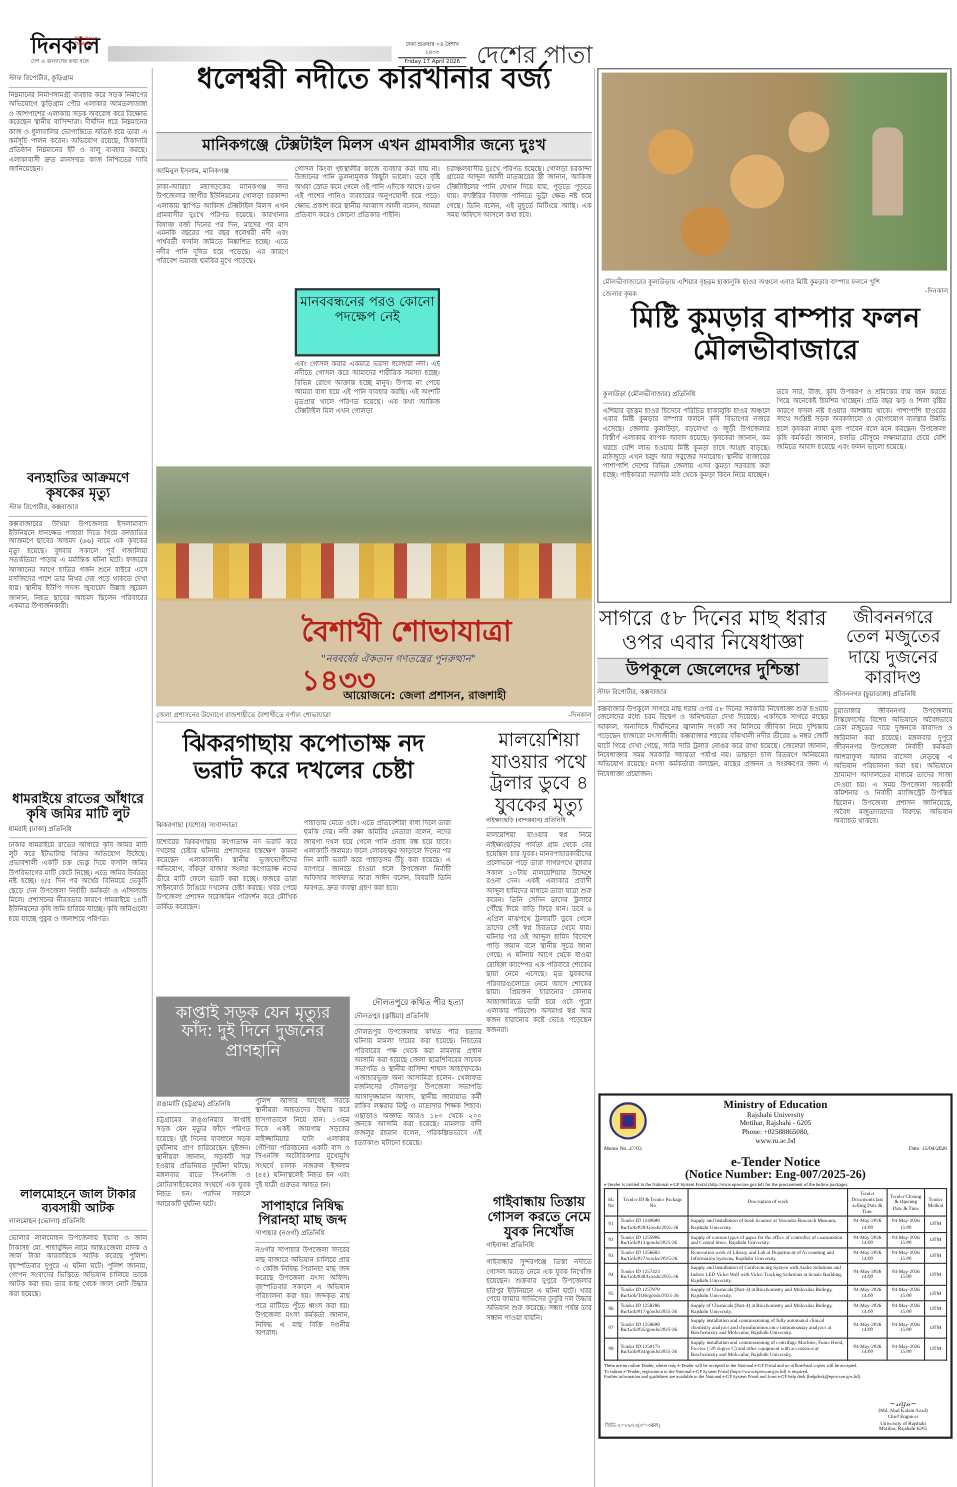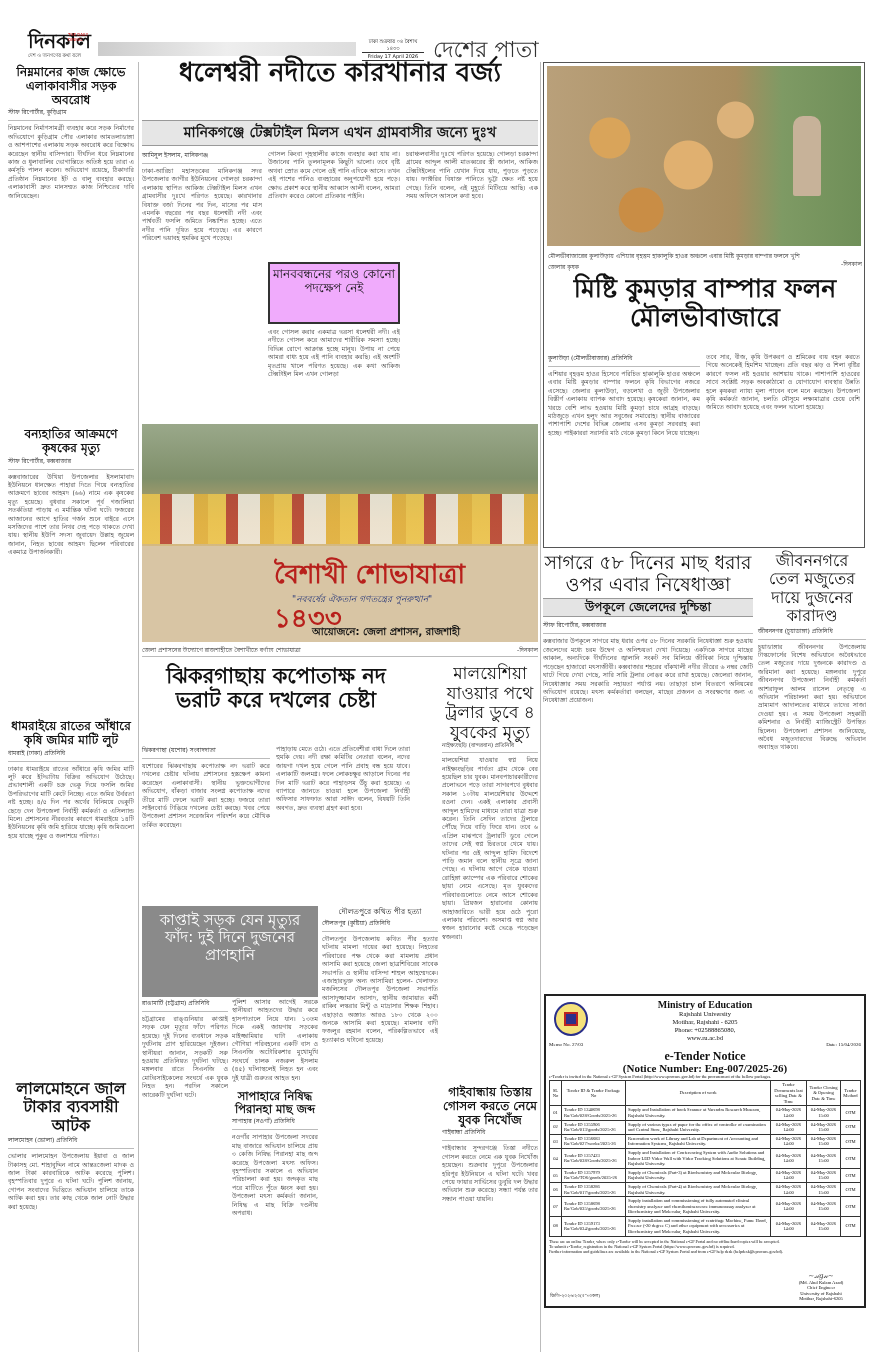--- a/index.html
+++ b/index.html
@@ -39,51 +39,50 @@
 </div>
 <div class="abs page-no">৬</div>
 <div class="abs top-bar" style="left:98px;top:42px;width:258px;"></div>
 <div class="abs date-block" style="left:362px;top:38px;">
   <div class="line">ঢাকা শুক্রবার ০৪ বৈশাখ ১৪৩৩</div>
   <div class="line">Friday 17 April 2026</div>
 </div>
 <div class="abs section-title" style="left:433px;top:32px;">দেশের পাতা</div>
 
 <div class="abs" style="left:8px;top:66px;width:126px;">
-  <div class="hl" style="font-size:12px;">নিম্নমানের কাজ ক্ষোভে এলাকাবাসীর সড়ক অবরোধ</div>
   <div class="byline">স্টাফ রিপোর্টার, কুড়িগ্রাম</div>
   <div class="col-text" style="height:298px;">নিম্নমানের নির্মাণসামগ্রী ব্যবহার করে সড়ক নির্মাণের অভিযোগে কুড়িগ্রাম পৌর এলাকার আমতলাডাঙ্গা ও আশপাশের এলাকায় সড়ক অবরোধ করে বিক্ষোভ করেছেন স্থানীয় বাসিন্দারা। দীর্ঘদিন ধরে নিম্নমানের কাজ ও ধুলাবালির ভোগান্তিতে অতিষ্ঠ হয়ে তারা এ কর্মসূচি পালন করেন। অভিযোগ রয়েছে, ঠিকাদারি প্রতিষ্ঠান নিম্নমানের ইট ও বালু ব্যবহার করছে। এলাকাবাসী দ্রুত মানসম্মত কাজ নিশ্চিতের দাবি জানিয়েছেন।</div>
 </div>
 <div class="abs" style="left:8px;top:400px;width:126px;margin-top:28px;">
   <div class="hl" style="font-size:12px;">বন্যহাতির আক্রমণে কৃষকের মৃত্যু</div>
   <div class="byline">স্টাফ রিপোর্টার, কক্সবাজার</div>
   <div class="col-text" style="height:230px;">কক্সবাজারের উখিয়া উপজেলার ইসলামাবাদ ইউনিয়নে ধানক্ষেত পাহারা দিতে গিয়ে বন্যহাতির আক্রমণে ছাবের আহমদ (৬৬) নামে এক কৃষকের মৃত্যু হয়েছে। বুধবার সকালে পূর্ব গজালিয়া সতর্কতিয়া পাড়ায় এ মর্মান্তিক ঘটনা ঘটে। ফজরের আজানের আগে হাতির গর্জন শুনে বাইরে এসে মসজিদের পাশে তার নিথর দেহ পড়ে থাকতে দেখা যায়। স্থানীয় ইউপি সদস্য জুবায়েদ উল্লাহ জুয়েল জানান, নিহত ছাবের আহমদ ছিলেন পরিবারের একমাত্র উপার্জনকারী।</div>
 </div>
 <div class="abs" style="left:8px;top:720px;width:126px;">
   <div class="hl" style="font-size:12px;">ধামরাইয়ে রাতের আঁধারে কৃষি জমির মাটি লুট</div>
   <div class="byline">ধামরাই (ঢাকা) প্রতিনিধি</div>
   <div class="col-text" style="height:224px;">ঢাকার ধামরাইয়ে রাতের আঁধারে কৃষি জমির মাটি লুট করে ইটভাটায় বিক্রির অভিযোগ উঠেছে। প্রভাবশালী একটি চক্র ভেকু দিয়ে ফসলি জমির উপরিভাগের মাটি কেটে নিচ্ছে। এতে জমির উর্বরতা নষ্ট হচ্ছে। ৪/৫ দিন পর অর্থের বিনিময়ে ভেকুটি ছেড়ে দেন উপজেলা নির্বাহী কর্মকর্তা ও এসিল্যান্ড মিলে। প্রশাসনের নীরবতার কারণে ধামরাইয়ে ১৪টি ইউনিয়নের কৃষি জমি হারিয়ে যাচ্ছে। কৃষি জমিগুলো হয়ে যাচ্ছে পুকুর ও জলাশয়ে পরিণত।</div>
 </div>
 <div class="abs" style="left:8px;top:1080px;width:126px;">
-  <div class="hl" style="font-size:16px;">লালমোহনে জাল টাকার ব্যবসায়ী আটক</div>
+  <div class="hl" style="font-size:11px;">লালমোহনে জাল টাকার ব্যবসায়ী আটক</div>
   <div class="byline">লালমোহন (ভোলা) প্রতিনিধি</div>
   <div class="col-text" style="height:200px;">ভোলার লালমোহন উপজেলায় ইয়াবা ও জাল টাকাসহ মো. শাহাবুদ্দিন নামে আন্তঃজেলা মাদক ও জাল টাকা কারবারিকে আটক করেছে পুলিশ। বৃহস্পতিবার দুপুরে এ ঘটনা ঘটে। পুলিশ জানায়, গোপন সংবাদের ভিত্তিতে অভিযান চালিয়ে তাকে আটক করা হয়। তার কাছ থেকে জাল নোট উদ্ধার করা হয়েছে।</div>
 </div>
 <div class="abs rule-v" style="left:138px;top:62px;height:1290px;"></div>
 
 <div class="abs hl" style="left:142px;top:58px;width:396px;font-size:26px;">ধলেশ্বরী নদীতে কারখানার বর্জ্য</div>
 <div class="abs" style="left:142px;top:120px;width:396px;height:26px;background:#e6e6e6;border-top:1px solid #999;border-bottom:1px solid #999;">
   <div class="hl" style="font-size:14px;padding-top:3px;">মানিকগঞ্জে টেক্সটাইল মিলস এখন গ্রামবাসীর জন্যে দুঃখ</div>
 </div>
 <div class="abs" style="left:142px;top:150px;width:120px;">
   <div class="byline">আমিনুল ইসলাম, মানিকগঞ্জ</div>
   <div class="col-text" style="height:268px;">ঢাকা-আরিচা মহাসড়কের মানিকগঞ্জ সদর উপজেলার জাগীর ইউনিয়নের গোলড়া চরকান্দা এলাকায় স্থাপিত আকিজ টেক্সটাইল মিলস এখন গ্রামবাসীর দুঃখে পরিণত হয়েছে। কারখানার বিষাক্ত বর্জ্য দিনের পর দিন, মাসের পর মাস এমনকি বছরের পর বছর ধলেশ্বরী নদী এবং পার্শ্ববর্তী ফসলি জমিতে নিষ্কাশিত হচ্ছে। এতে নদীর পানি দূষিত হয়ে পড়েছে। এর কারণে পরিবেশ ভয়াবহ হুমকির মুখে পড়েছে।</div>
 </div>
 <div class="abs col-text" style="left:268px;top:150px;width:132px;height:108px;">গোসল কিংবা গৃহস্থালীর কাজে ব্যবহার করা যায় না। উজানের পানি তুলনামূলক কিছুটা ভালো। তবে বৃষ্টি অথবা স্রোত কমে গেলে ওই পানি এদিকে আসে। তখন এই পাশের পানিও ব্যবহারের অনুপযোগী হয়ে পড়ে। ক্ষোভ প্রকাশ করে স্থানীয় আব্বাস আলী বলেন, আমরা প্রতিবাদ করেও কোনো প্রতিকার পাইনি।</div>
-<div class="abs box" style="left:268px;top:262px;width:132px;height:62px;background:#f0abfc;border:2px solid #333;">
+<div class="abs box" style="left:268px;top:262px;width:132px;height:62px;background:#5eead4;border:2px solid #333;">
   <div class="hl" style="font-size:12px;padding:4px 2px;font-weight:normal;">মানববন্ধনের পরও কোনো পদক্ষেপ নেই</div>
 </div>
 <div class="abs col-text" style="left:268px;top:328px;width:132px;height:90px;">এবং গোসল করার একমাত্র ভরসা ধলেশ্বরী নদী। এই নদীতে গোসল করে আমাদের শারীরিক সমস্যা হচ্ছে। বিভিন্ন রোগে আক্রান্ত হচ্ছে মানুষ। উপায় না পেয়ে আমরা বাধ্য হয়ে এই পানি ব্যবহার করছি। এই অংশটি মৃতপ্রায় খালে পরিণত হয়েছে। এক কথা আকিজ টেক্সটাইল মিল এখন গোলড়া</div>
 <div class="abs col-text" style="left:406px;top:150px;width:132px;height:268px;">চরাঞ্চলবাসীর দুঃখে পরিণত হয়েছে। গোলড়া চরকান্দা গ্রামের আব্দুল আলী মাতব্বরের স্ত্রী জানান, আকিজ টেক্সটাইলের পানি যেখান দিয়ে যায়, পুড়তে পুড়তে যায়। ফ্যাক্টরির বিষাক্ত পানিতে ভুট্টা ক্ষেত নষ্ট হয়ে গেছে। তিনি বলেন, এই মুহূর্তে মিটিংয়ে আছি। এক সময় অফিসে আসলে কথা হবে।</div>
 
 <div class="abs photo" style="left:142px;top:424px;width:396px;height:218px;background:linear-gradient(180deg,#9aa88a 0%,#7f8f6a 25%,#c9a96a 45%,#d9c08a 60%,#c7ac82 100%);">
   <div class="abs" style="left:0;top:70px;width:396px;height:50px;background:repeating-linear-gradient(90deg,#f2c94c 0 18px,#b83a2e 18px 30px,#f4efe7 30px 52px,#e6b33a 52px 66px);opacity:.8;"></div>
   <div class="abs" style="left:0;top:122px;width:396px;height:96px;background:#d8c5a4;">
     <div class="abs" style="left:116px;top:8px;font-size:26px;font-weight:bold;color:#b8201c;margin-left:16px;">বৈশাখী শোভাযাত্রা ১৪৩৩</div>
     <div class="abs" style="left:150px;top:46px;width:180px;font-size:9px;color:#2a3a7a;font-style:italic;">"নববর্ষের ঐকতান গণতন্ত্রের পুনরুত্থান"</div>
@@ -145,21 +144,21 @@
   <div class="abs hl" style="left:4px;top:212px;width:314px;font-size:25px;">মিষ্টি কুমড়ার বাম্পার ফলন মৌলভীবাজারে</div>
   <div class="abs" style="left:4px;top:290px;width:152px;">
     <div class="byline">কুলাউড়া (মৌলভীবাজার) প্রতিনিধি</div>
     <div class="col-text" style="height:180px;">এশিয়ার বৃহত্তম হাওর হিসেবে পরিচিত হাকালুকি হাওর অঞ্চলে এবার মিষ্টি কুমড়ার বাম্পার ফলনে কৃষি বিভাগের নজরে এসেছে। জেলার কুলাউড়া, বড়লেখা ও জুড়ী উপজেলার বিস্তীর্ণ এলাকায় ব্যাপক আবাদ হয়েছে। কৃষকেরা জানান, কম খরচে বেশি লাভ হওয়ায় মিষ্টি কুমড়া চাষে আগ্রহ বাড়ছে। মাঠজুড়ে এখন হলুদ আর সবুজের সমারোহ। স্থানীয় বাজারের পাশাপাশি দেশের বিভিন্ন জেলায় এসব কুমড়া সরবরাহ করা হচ্ছে। পাইকাররা সরাসরি মাঠ থেকে কুমড়া কিনে নিয়ে যাচ্ছেন।</div>
   </div>
   <div class="abs col-text" style="left:162px;top:290px;width:154px;height:190px;">তবে সার, বীজ, কৃষি উপকরণ ও শ্রমিকের ব্যয় বহন করতে গিয়ে অনেকেই হিমশিম খাচ্ছেন। প্রতি বছর ঝড় ও শিলা বৃষ্টির কারণে ফসল নষ্ট হওয়ার আশঙ্কায় থাকে। পাশাপাশি হাওরের সাথে সংশ্লিষ্ট সড়ক অবকাঠামো ও যোগাযোগ ব্যবস্থার উন্নতি হলে কৃষকরা ন্যায্য মূল্য পাবেন বলে মনে করছেন। উপজেলা কৃষি কর্মকর্তা জানান, চলতি মৌসুমে লক্ষ্যমাত্রার চেয়ে বেশি জমিতে আবাদ হয়েছে এবং ফলন ভালো হয়েছে।</div>
 </div>
 
 <div class="abs" style="left:543px;top:552px;width:210px;">
   <div class="hl" style="font-size:19px;font-weight:normal;">সাগরে ৫৮ দিনের মাছ ধরার ওপর এবার নিষেধাজ্ঞা</div>
-  <div class="hl" style="font-size:12px;background:#e4e4e4;border-top:1px solid #999;border-bottom:1px solid #999;padding:2px 16px;margin-top:2px;">উপকূলে জেলেদের দুশ্চিন্তা</div>
+  <div class="hl" style="font-size:15px;background:#e4e4e4;border-top:1px solid #999;border-bottom:1px solid #999;padding:2px 16px;margin-top:2px;">উপকূলে জেলেদের দুশ্চিন্তা</div>
   <div class="byline" style="margin-top:3px;">স্টাফ রিপোর্টার, কক্সবাজার</div>
   <div class="col-text" style="height:274px;">কক্সবাজার উপকূলে সাগরে মাছ ধরার ওপর ৫৮ দিনের সরকারি নিষেধাজ্ঞা শুরু হওয়ায় জেলেদের মধ্যে চরম উদ্বেগ ও অনিশ্চয়তা দেখা দিয়েছে। একদিকে সাগরে মাছের আকাল, অন্যদিকে দীর্ঘদিনের জ্বালানি সংকট সব মিলিয়ে জীবিকা নিয়ে দুশ্চিন্তায় পড়েছেন হাজারো মৎস্যজীবী। কক্সবাজার শহরের বাঁকখালী নদীর তীরের ৬ নম্বর জেটি ঘাটে গিয়ে দেখা গেছে, সারি সারি ট্রলার নোঙর করে রাখা হয়েছে। জেলেরা জানান, নিষেধাজ্ঞার সময় সরকারি সহায়তা পর্যাপ্ত নয়। তাছাড়া চাল বিতরণে অনিয়মের অভিযোগ রয়েছে। মৎস্য কর্মকর্তারা বলছেন, মাছের প্রজনন ও সংরক্ষণের জন্য এ নিষেধাজ্ঞা প্রয়োজন।</div>
 </div>
 
 <div class="abs" style="left:758px;top:552px;width:108px;">
   <div class="hl" style="font-size:16px;font-weight:normal;">জীবননগরে তেল মজুতের দায়ে দুজনের কারাদণ্ড</div>
   <div class="byline">জীবননগর (চুয়াডাঙ্গা) প্রতিনিধি</div>
   <div class="col-text" style="height:340px;">চুয়াডাঙ্গার জীবননগর উপজেলায় টাস্কফোর্সের বিশেষ অভিযানে অবৈধভাবে তেল মজুতের দায়ে দুজনকে কারাদণ্ড ও জরিমানা করা হয়েছে। মঙ্গলবার দুপুরে জীবননগর উপজেলা নির্বাহী কর্মকর্তা আশরাফুল আলম রাসেল নেতৃত্বে এ অভিযান পরিচালনা করা হয়। অভিযানে ভ্রাম্যমাণ আদালতের মাধ্যমে তাদের সাজা দেওয়া হয়। এ সময় উপজেলা সহকারী কমিশনার ও নির্বাহী ম্যাজিস্ট্রেট উপস্থিত ছিলেন। উপজেলা প্রশাসন জানিয়েছে, অবৈধ মজুতদারদের বিরুদ্ধে অভিযান অব্যাহত থাকবে।</div>
 </div>
 

